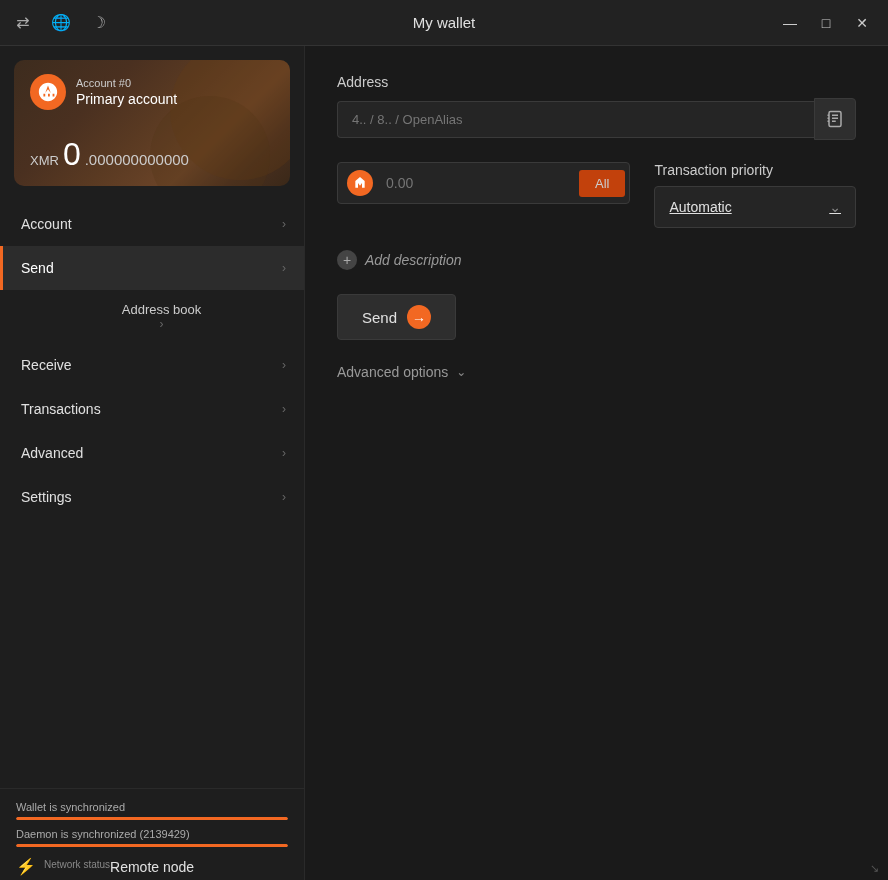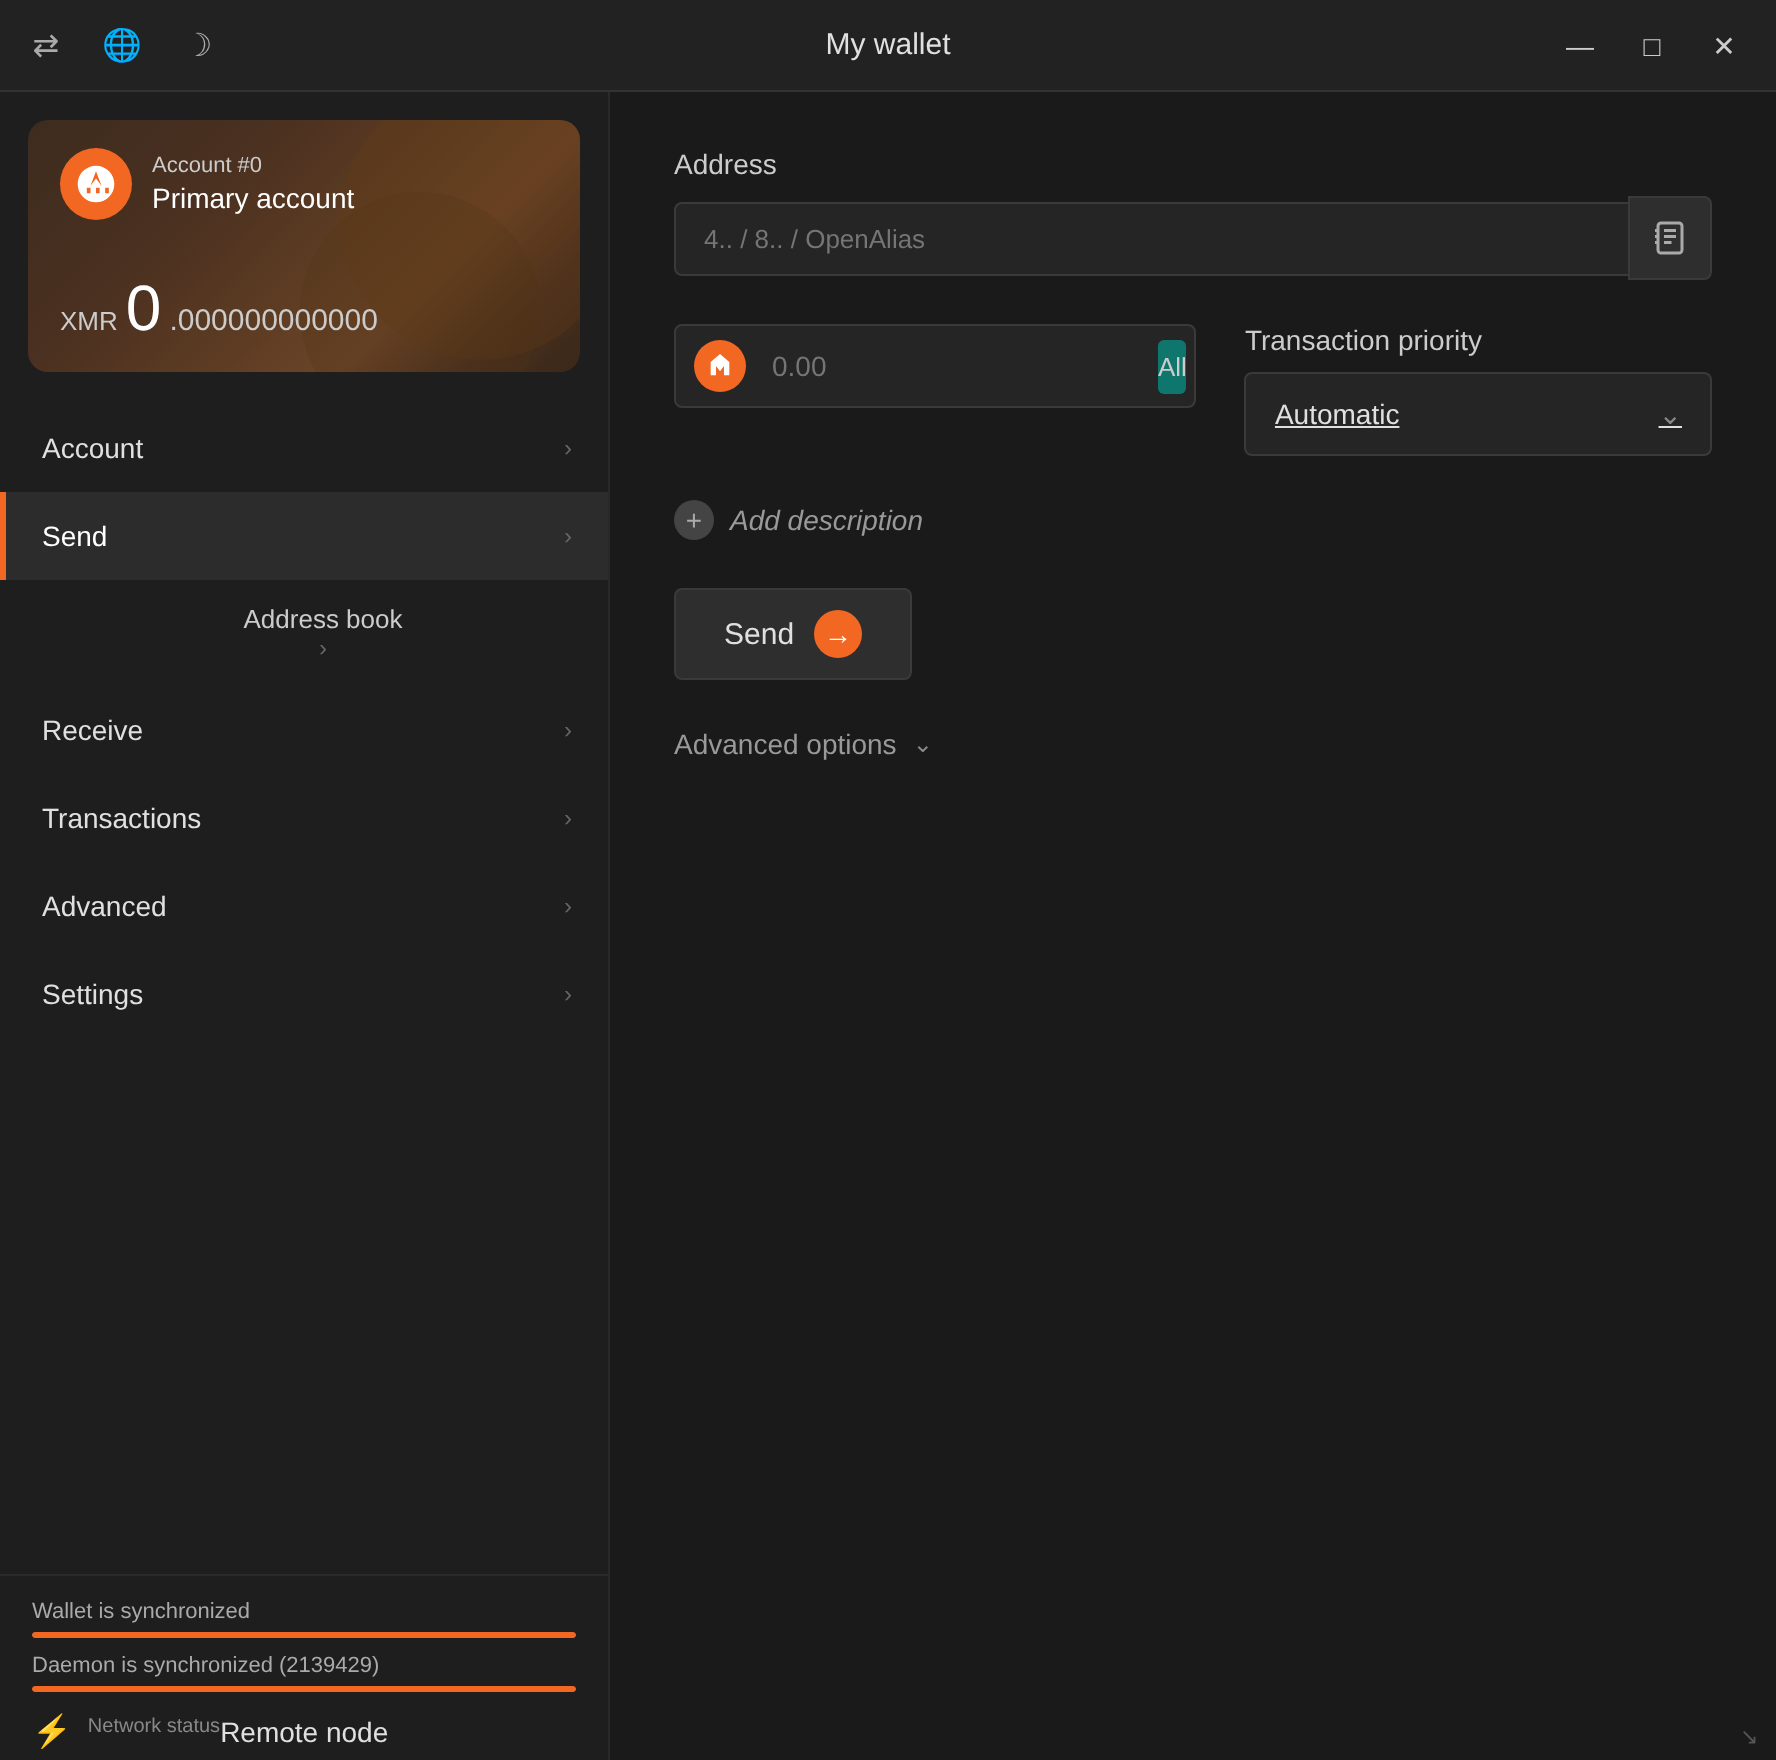--- a/index.html
+++ b/index.html
@@ -340,24 +340,24 @@
     .amount-input {
       flex: 1;
       background: transparent;
       border: none;
       outline: none;
       font-size: 14px;
       color: #888;
       padding: 0 8px;
     }
     .all-btn {
-      background: #0f766e;
+      background: #c2410c;
       border: none;
       color: #ccc;
-      padding: 6px 0;
+      padding: 6px 16px;
       cursor: pointer;
       font-size: 13px;
       margin: 4px;
       border-radius: 3px;
     }
 
     .priority-dropdown {
       display: flex;
       align-items: center;
       justify-content: space-between;

